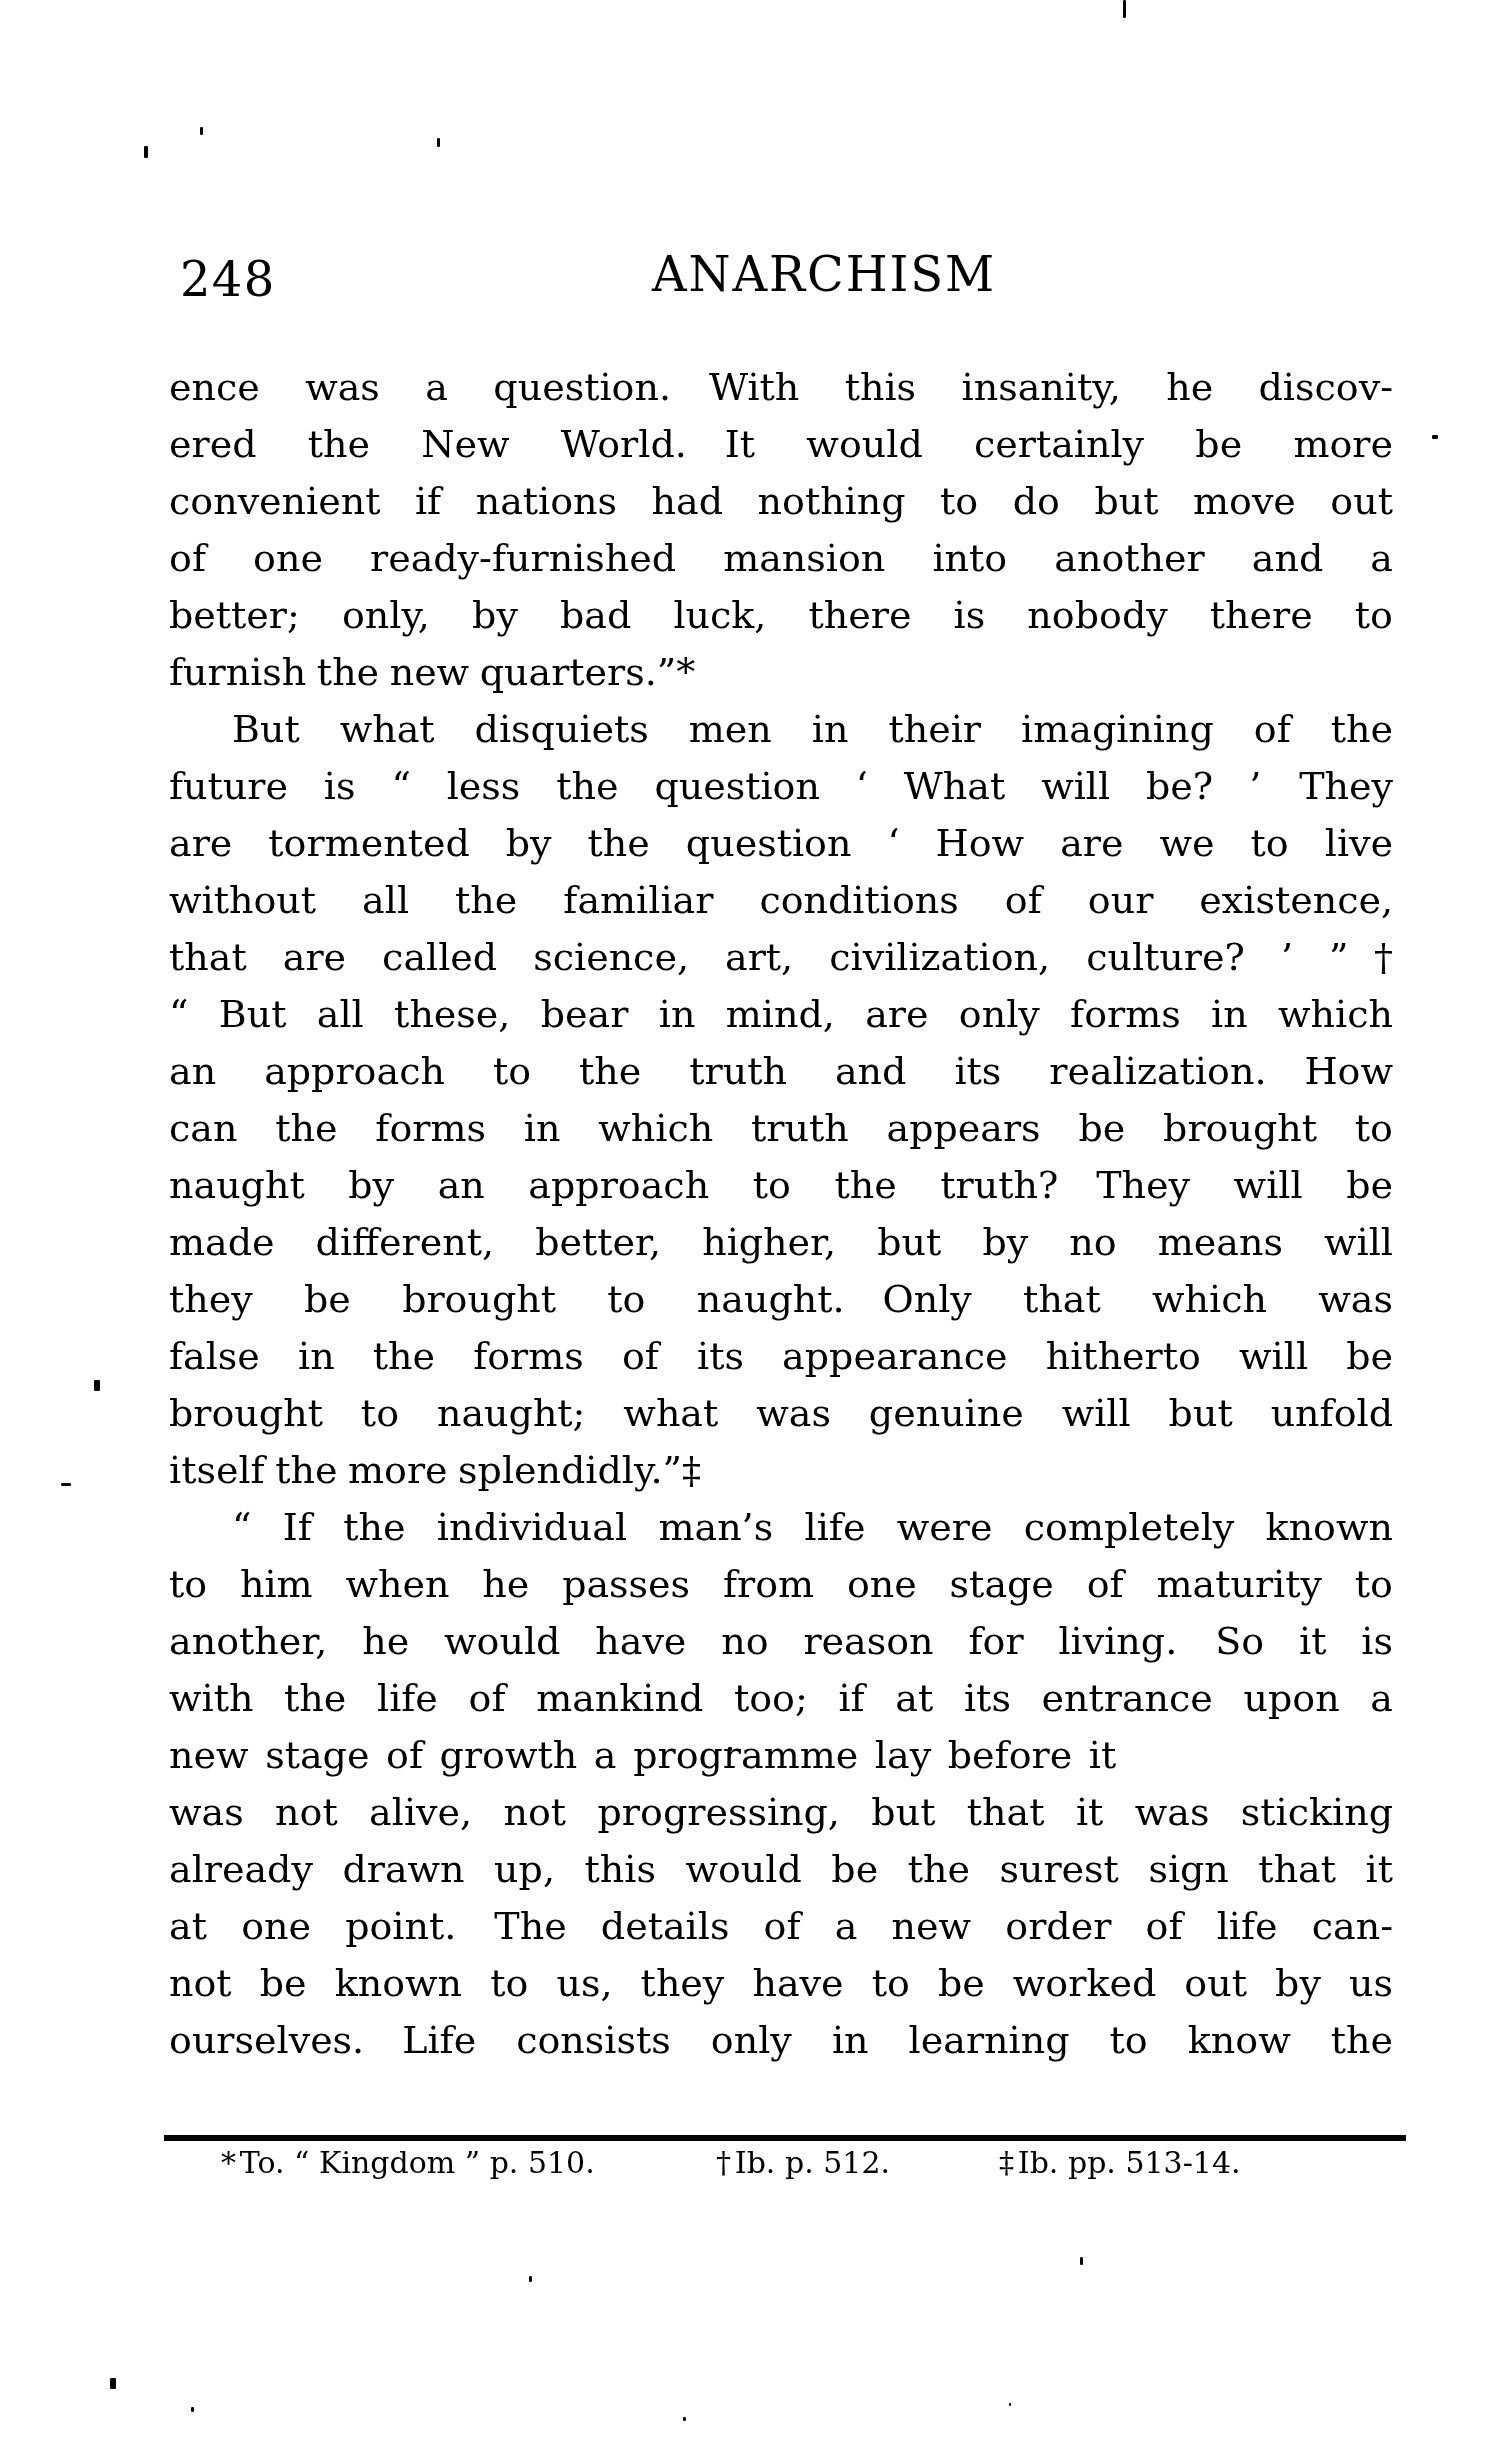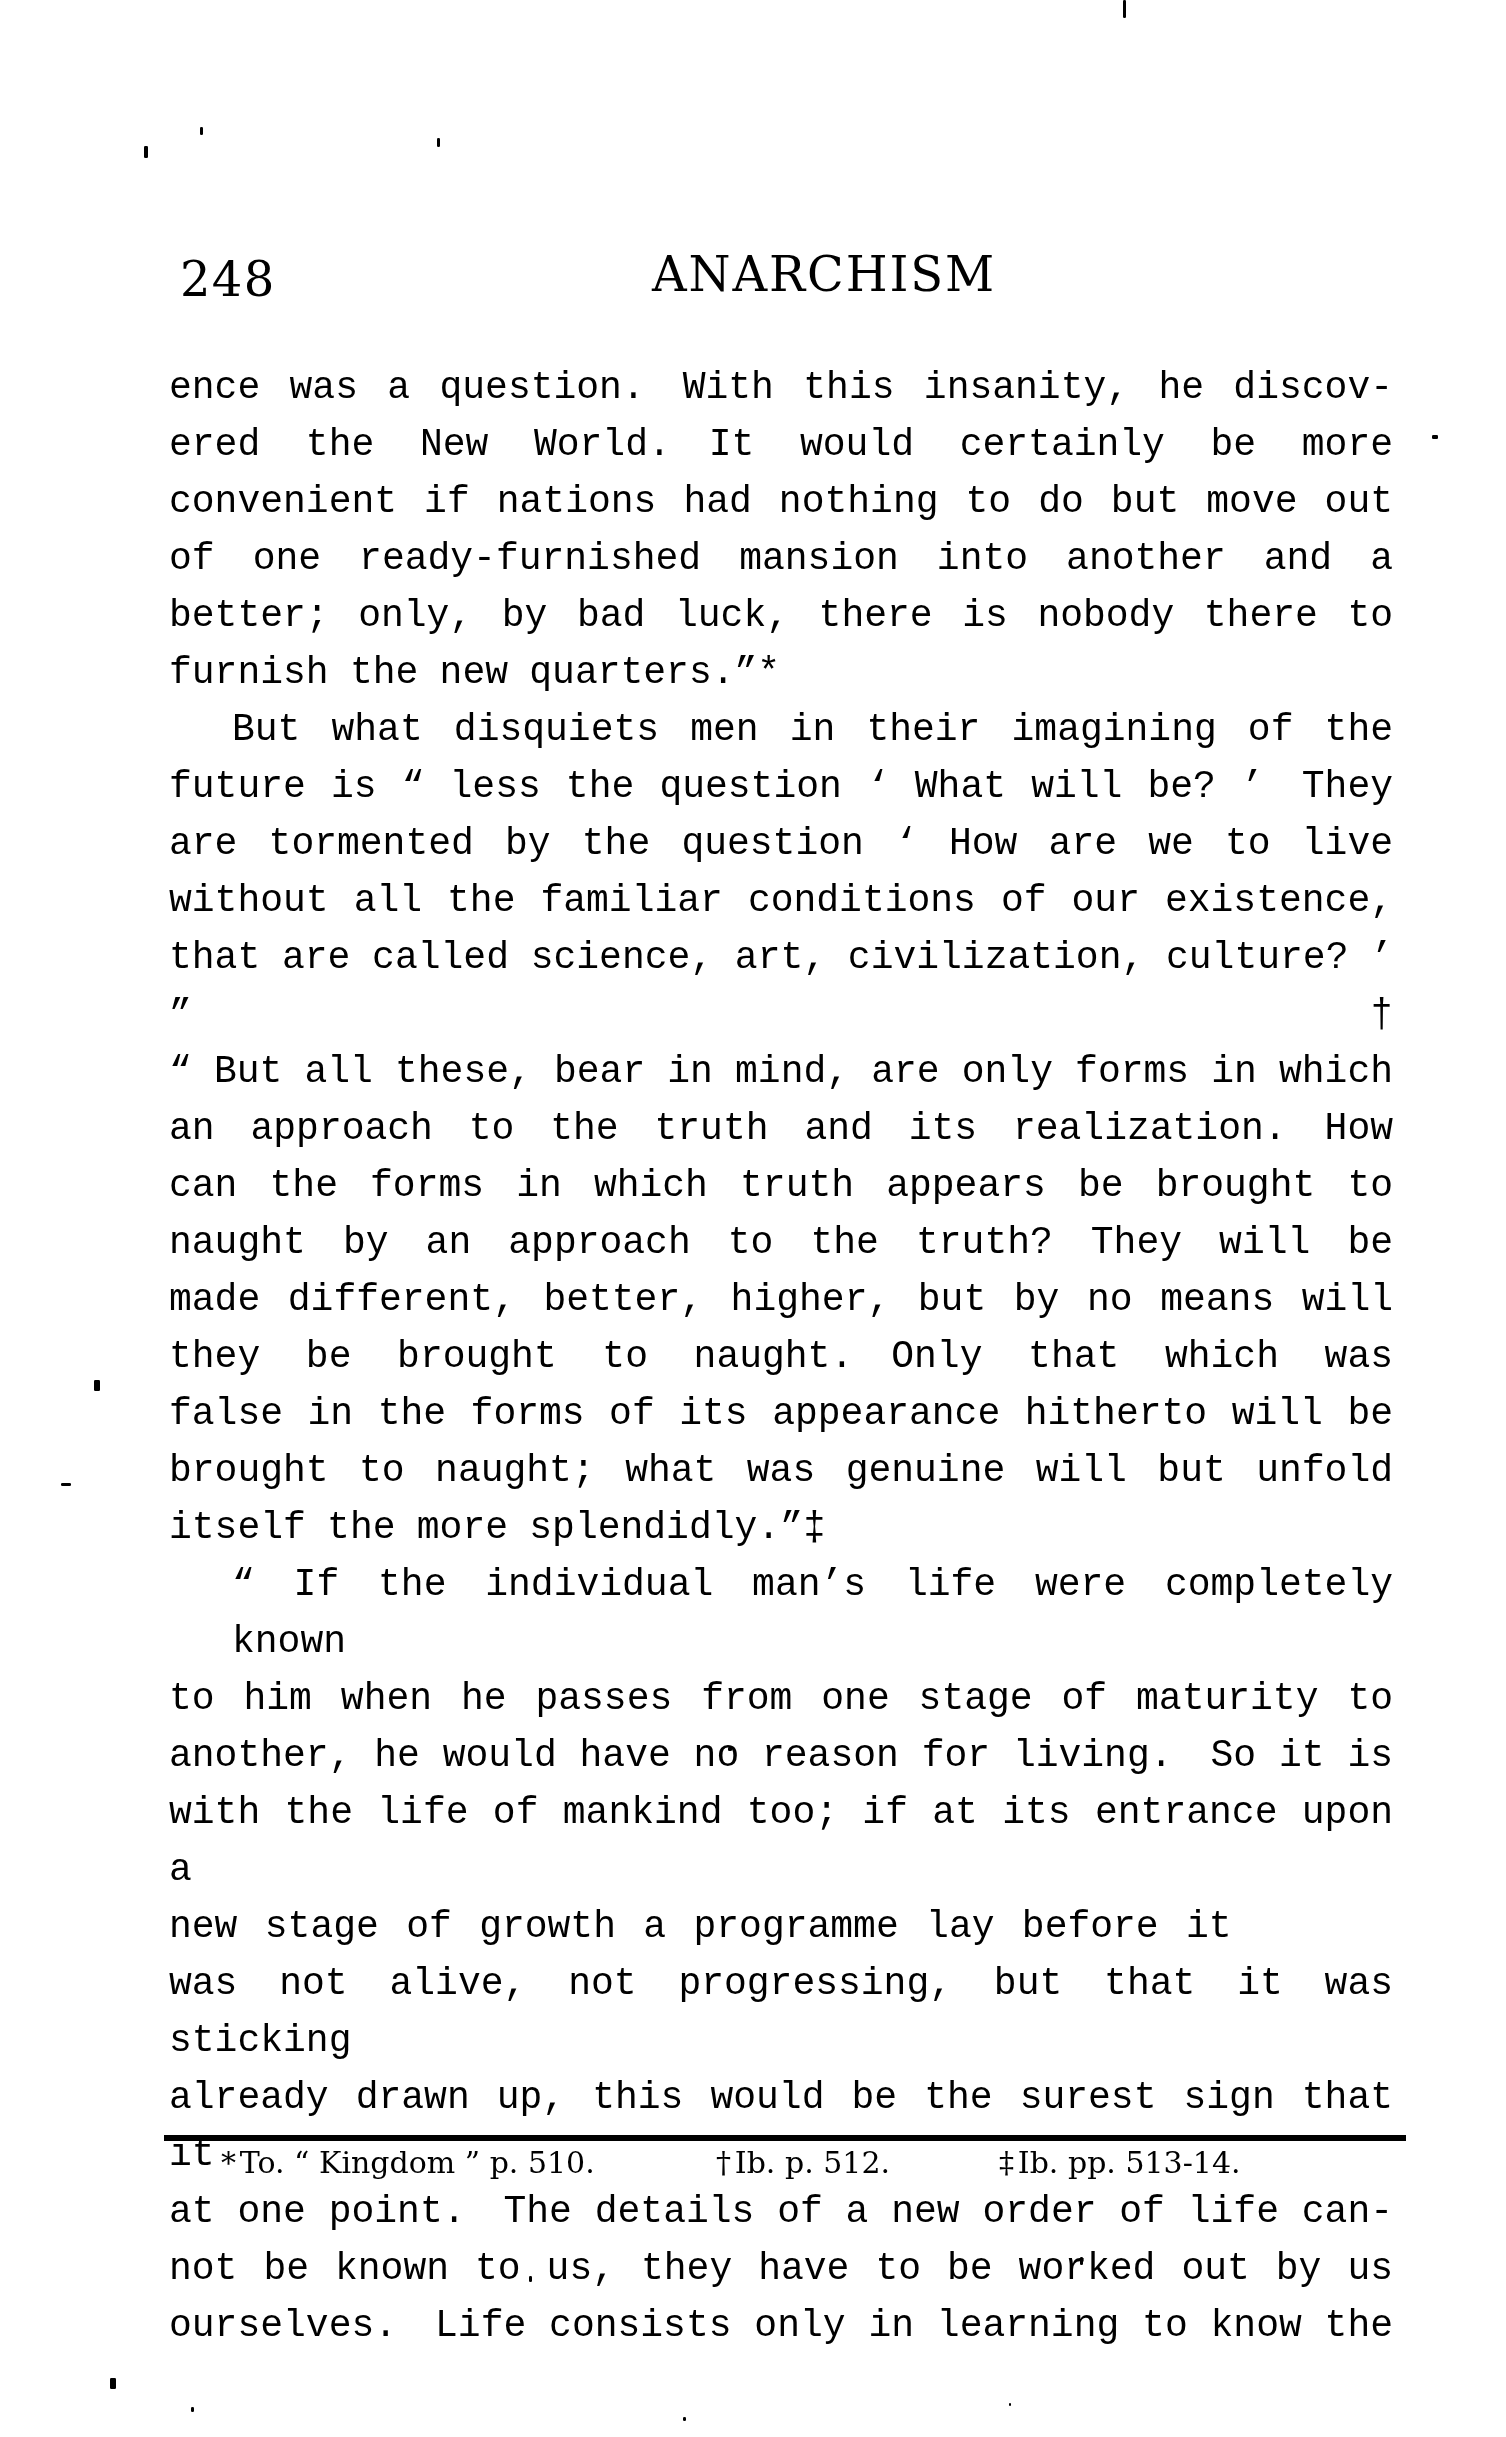--- a/index.html
+++ b/index.html
@@ -16,21 +16,21 @@
     position:absolute;left:180px;top:255px;
     font-size:48px;line-height:1;letter-spacing:1.3px;white-space:nowrap;
   }
   .running-title{
     position:absolute;left:652px;top:250px;width:288px;
     font-size:48px;line-height:1;letter-spacing:1.9px;
     text-align:center;white-space:nowrap;
   }
   
   .text-block{
-    position:absolute;left:169px;top:359px;width:1224px;font-family:Liberation Mono, monospace;
+    position:absolute;left:169px;top:359px;width:1224px;
   }
   .line{
     line-height:57px;
     font-size:38px;
     word-spacing:-0.04em;
     text-align:justify;
     text-align-last:justify;
     white-space:normal;
   }
   .line.indent{padding-left:63px;}

